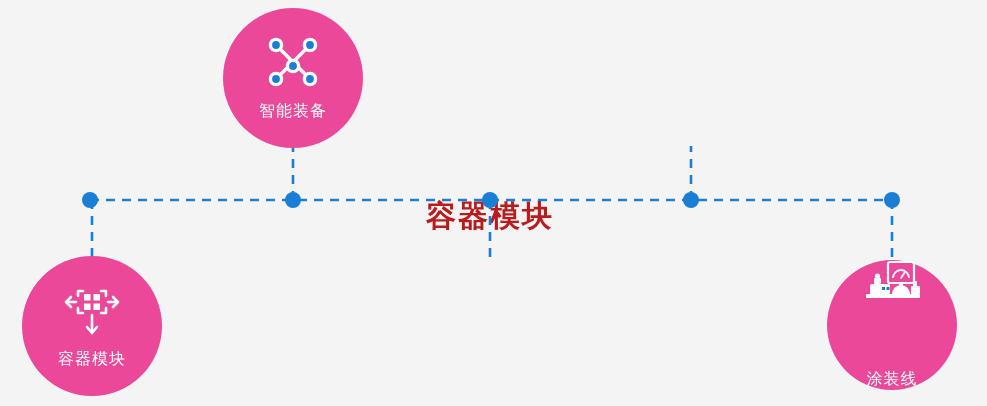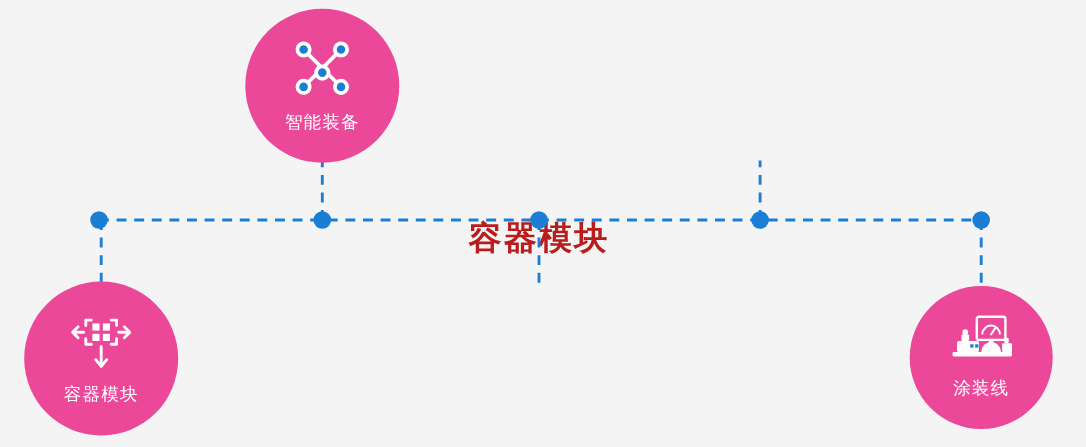--- a/index.html
+++ b/index.html
@@ -69,21 +69,21 @@
     letter-spacing: 1px;
     white-space: nowrap;
     font-weight: 400;
   }
 
   
   .c-smart-equipment { left: 223px; top:   8px; width: 140px; height: 140px; }
   .c-warehouse       { left: 621px; top:   8px; width: 140px; height: 140px; }
   .c-sorting         { left:  22px; top: 256px; width: 140px; height: 140px; }
   .c-production      { left: 420px; top: 256px; width: 140px; height: 140px; }
-  .c-painting        { left: 827px; top: 260px; width: 130px; height: 130px; }
+  .c-painting        { left: 827px; top: 260px; width: 130px; height: 130px; justify-content: space-between; }
 
   .c-painting .node-label { font-size: 16px; margin-top: 9px; }
 </style>
 </head>
 <body>
 
 <div id="stage">
 
   <div class="watermark">容器模块</div>
 

